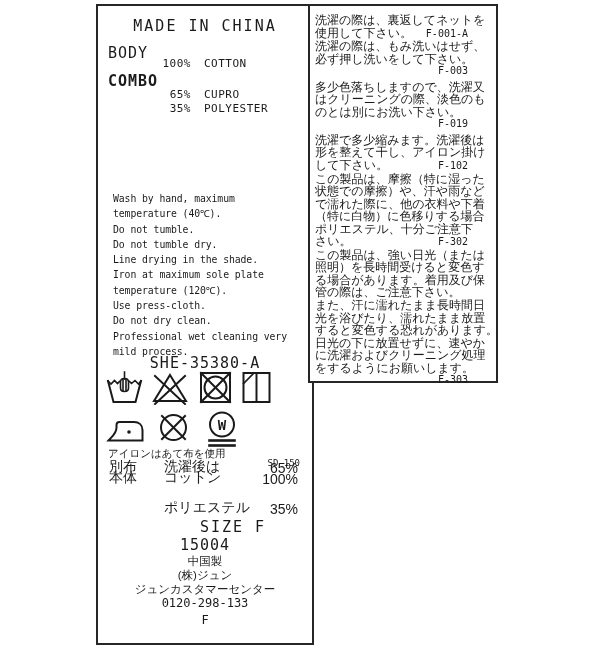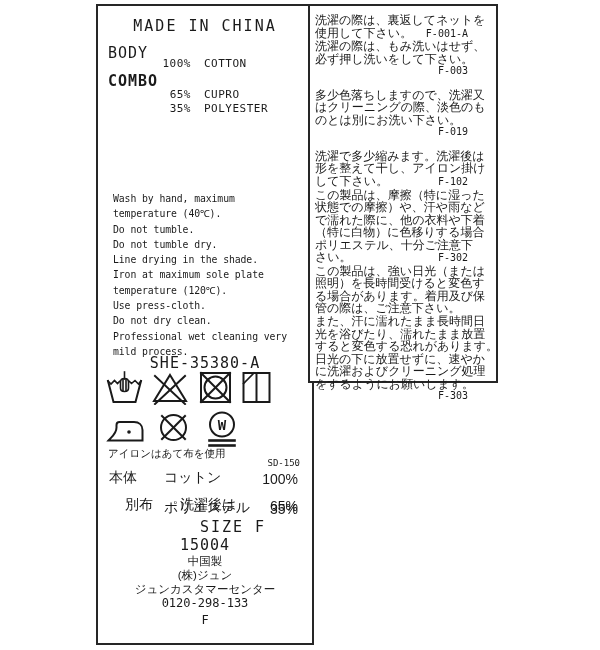--- a/index.html
+++ b/index.html
@@ -28,21 +28,21 @@
   .jcomp .part{width:55px;}
   .jcomp .material{flex:1;}
   .jcomp .pct{text-align:right;}
   .size-label{top:512px;font-size:15px;letter-spacing:2px;padding-left:28px;}
   .style-no{top:530px;font-size:15px;letter-spacing:1px;}
   .small-ctr{font-size:11.5px;}
   
   .jline{display:flex;justify-content:space-between;align-items:baseline;font-size:12px;line-height:12.55px;white-space:nowrap;}
   .jline .t{letter-spacing:0;}
   .jline .code{font-family:"DejaVu Sans Mono",monospace;font-size:10px;padding-right:24px;}
-  .jline.gap{margin-top:11px;}
+  .jline.gap{margin-top:3px;}
   svg .ln{stroke:#1a1a1a;stroke-width:2;fill:none;stroke-linecap:square;}
   svg .thin{stroke-width:1.6;}
   svg .thick{stroke-width:2.6;}
 </style>
 </head>
 <body>
 
 <div class="canvas">
 
   <div class="panel" id="left-panel">
@@ -138,21 +138,21 @@
     </div>
 
     <div class="abs jp iron-note">アイロンはあて布を使用</div>
     <div class="abs mono fabric-code">SD-150</div>
 
     <div class="abs jp jcomp" style="top:463px;">
       <span class="part">本体</span>
       <span class="material">コットン</span>
       <span class="pct">100%</span>
     </div>
-    <div class="abs jp jcomp" style="top:490px;margin-left:16px;">
+    <div class="abs jp jcomp" style="top:452px;">
       <span class="part">別布</span>
       <span class="material">洗濯後は</span>
       <span class="pct">65%</span>
     </div>
     <div class="abs jp jcomp" style="top:493px;">
       <span class="part"></span>
       <span class="material">ポリエステル</span>
       <span class="pct">35%</span>
     </div>
 

